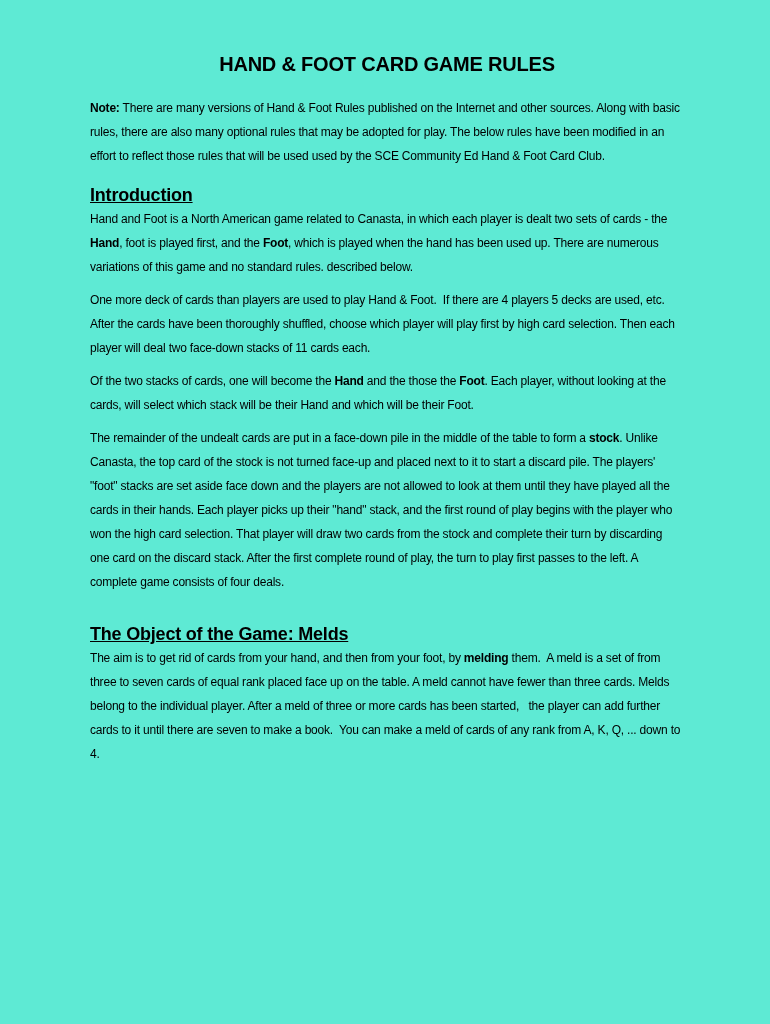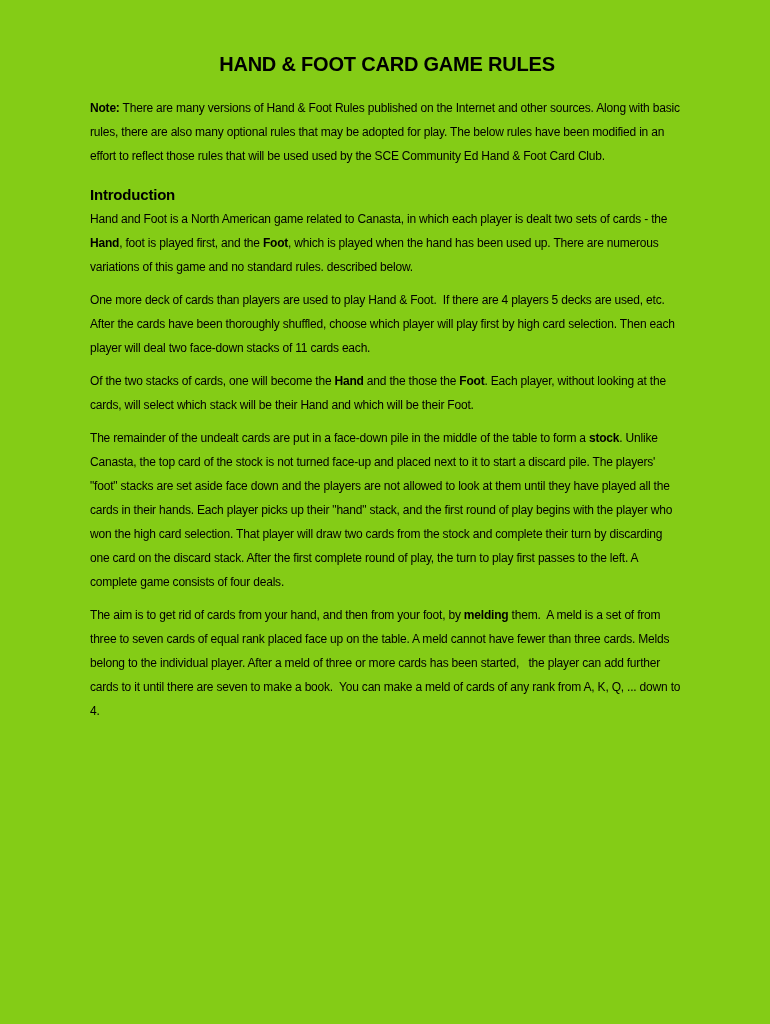--- a/index.html
+++ b/index.html
@@ -5,21 +5,21 @@
   html, body {
     margin: 0;
     padding: 0;
     background: #ffffff;
   }
   .page {
     position: relative;
     width: 770px;
     height: 1024px;
     box-sizing: border-box;
-    background: #84cc16;
+    background: #5eead4;
     color: #000000;
     padding: 50px 86px 0 90px;
     font-family: "Liberation Sans", sans-serif;
     overflow: hidden;
   }
   .title {
     font-size: 20px;
     line-height: 28px;
     font-weight: 700;
     text-align: center;
@@ -27,25 +27,26 @@
     letter-spacing: -0.2px;
   }
   .para {
     font-size: 12px;
     line-height: 24px;
     margin: 0 0 9px 0;
     white-space: pre-wrap;
     letter-spacing: -0.2px;
   }
   .heading {
-    font-size: 15px;
+    font-size: 18px;
     line-height: 24px;
     font-weight: 700;
     margin: 15px 0 0 0;
     letter-spacing: -0.2px;
+    text-decoration: underline;
   }
   .section:first-child .heading { margin-top: 0; }
   .section:last-child .heading { margin-top: 28px; }
   strong { font-weight: 700; }
 </style>
 </head>
 <body>
 
 <div class="page">
   <h1 class="title">HAND &amp; FOOT CARD GAME RULES</h1>
@@ -56,16 +57,17 @@
       <section class="section">
         <h2 class="heading">Introduction</h2>
         <p class="para"><span>Hand and Foot is a North American game related to Canasta, in which each player is dealt two sets of cards - the </span><strong>Hand</strong><span>, foot is played first, and the </span><strong>Foot</strong><span>, which is played when the hand has been used up. There are numerous variations of this game and no standard rules. described below.</span></p>
       </section>
       <section class="section">
         <p class="para"><span>One more deck of cards than players are used to play Hand &amp; Foot.  If there are 4 players 5 decks are used, etc.  After the cards have been thoroughly shuffled, choose which player will play first by high card selection. Then each player will deal two face-down stacks of 11 cards each.</span></p>
         <p class="para"><span>Of the two stacks of cards, one will become the </span><strong>Hand</strong><span> and the those the </span><strong>Foot</strong><span>. Each player, without looking at the cards, will select which stack will be their Hand and which will be their Foot.</span></p>
         <p class="para"><span>The remainder of the undealt cards are put in a face-down pile in the middle of the table to form a </span><strong>stock</strong><span>. Unlike Canasta, the top card of the stock is not turned face-up and placed next to it to start a discard pile. The players' "foot" stacks are set aside face down and the players are not allowed to look at them until they have played all the cards in their hands. Each player picks up their "hand" stack, and the first round of play begins with the player who won the high card selection. That player will draw two cards from the stock and complete their turn by discarding one card on the discard stack. After the first complete round of play, the turn to play first passes to the left. A complete game consists of four deals.</span></p>
       </section>
       <section class="section">
+        <h2 class="heading">The Object of the Game: Melds</h2>
         <p class="para"><span>The aim is to get rid of cards from your hand, and then from your foot, by </span><strong>melding</strong><span> them.  A meld is a set of from three to seven cards of equal rank placed face up on the table. A meld cannot have fewer than three cards. Melds belong to the individual player. After a meld of three or more cards has been started,   the player can add further cards to it until there are seven to make a book.  You can make a meld of cards of any rank from A, K, Q, ... down to 4.</span></p>
       </section>
     </div>
 </div>
 
 </body></html>

